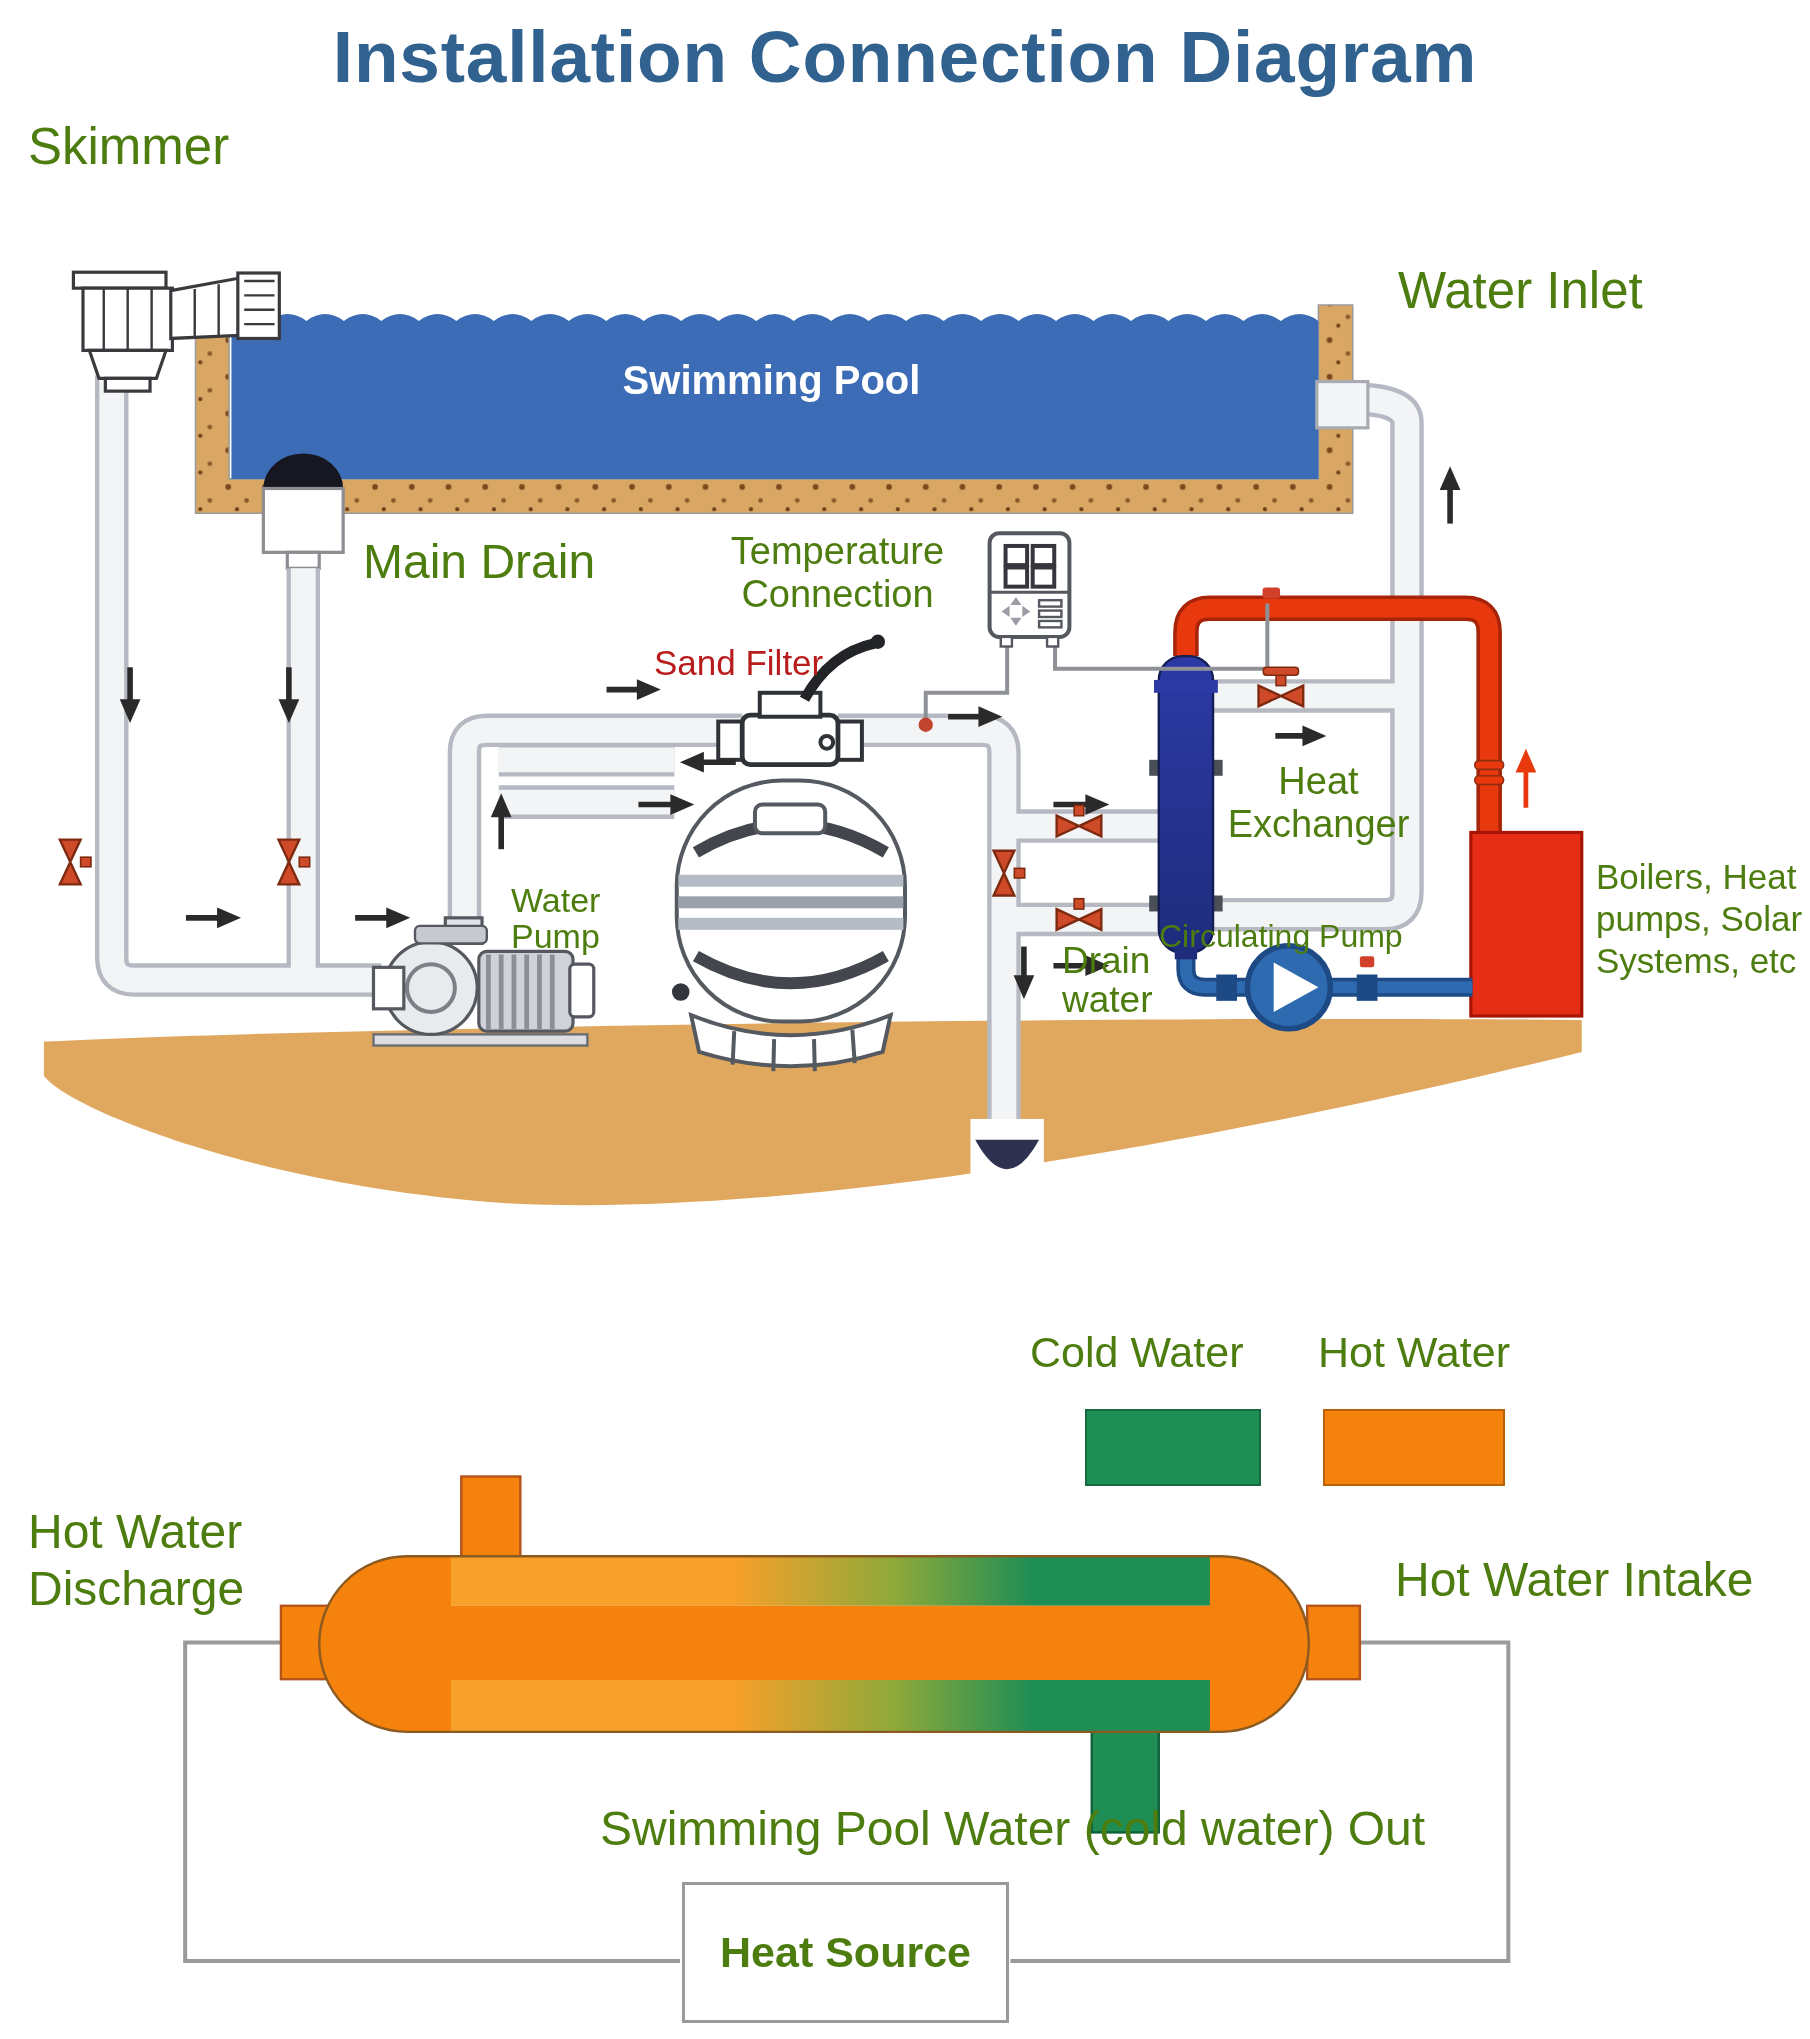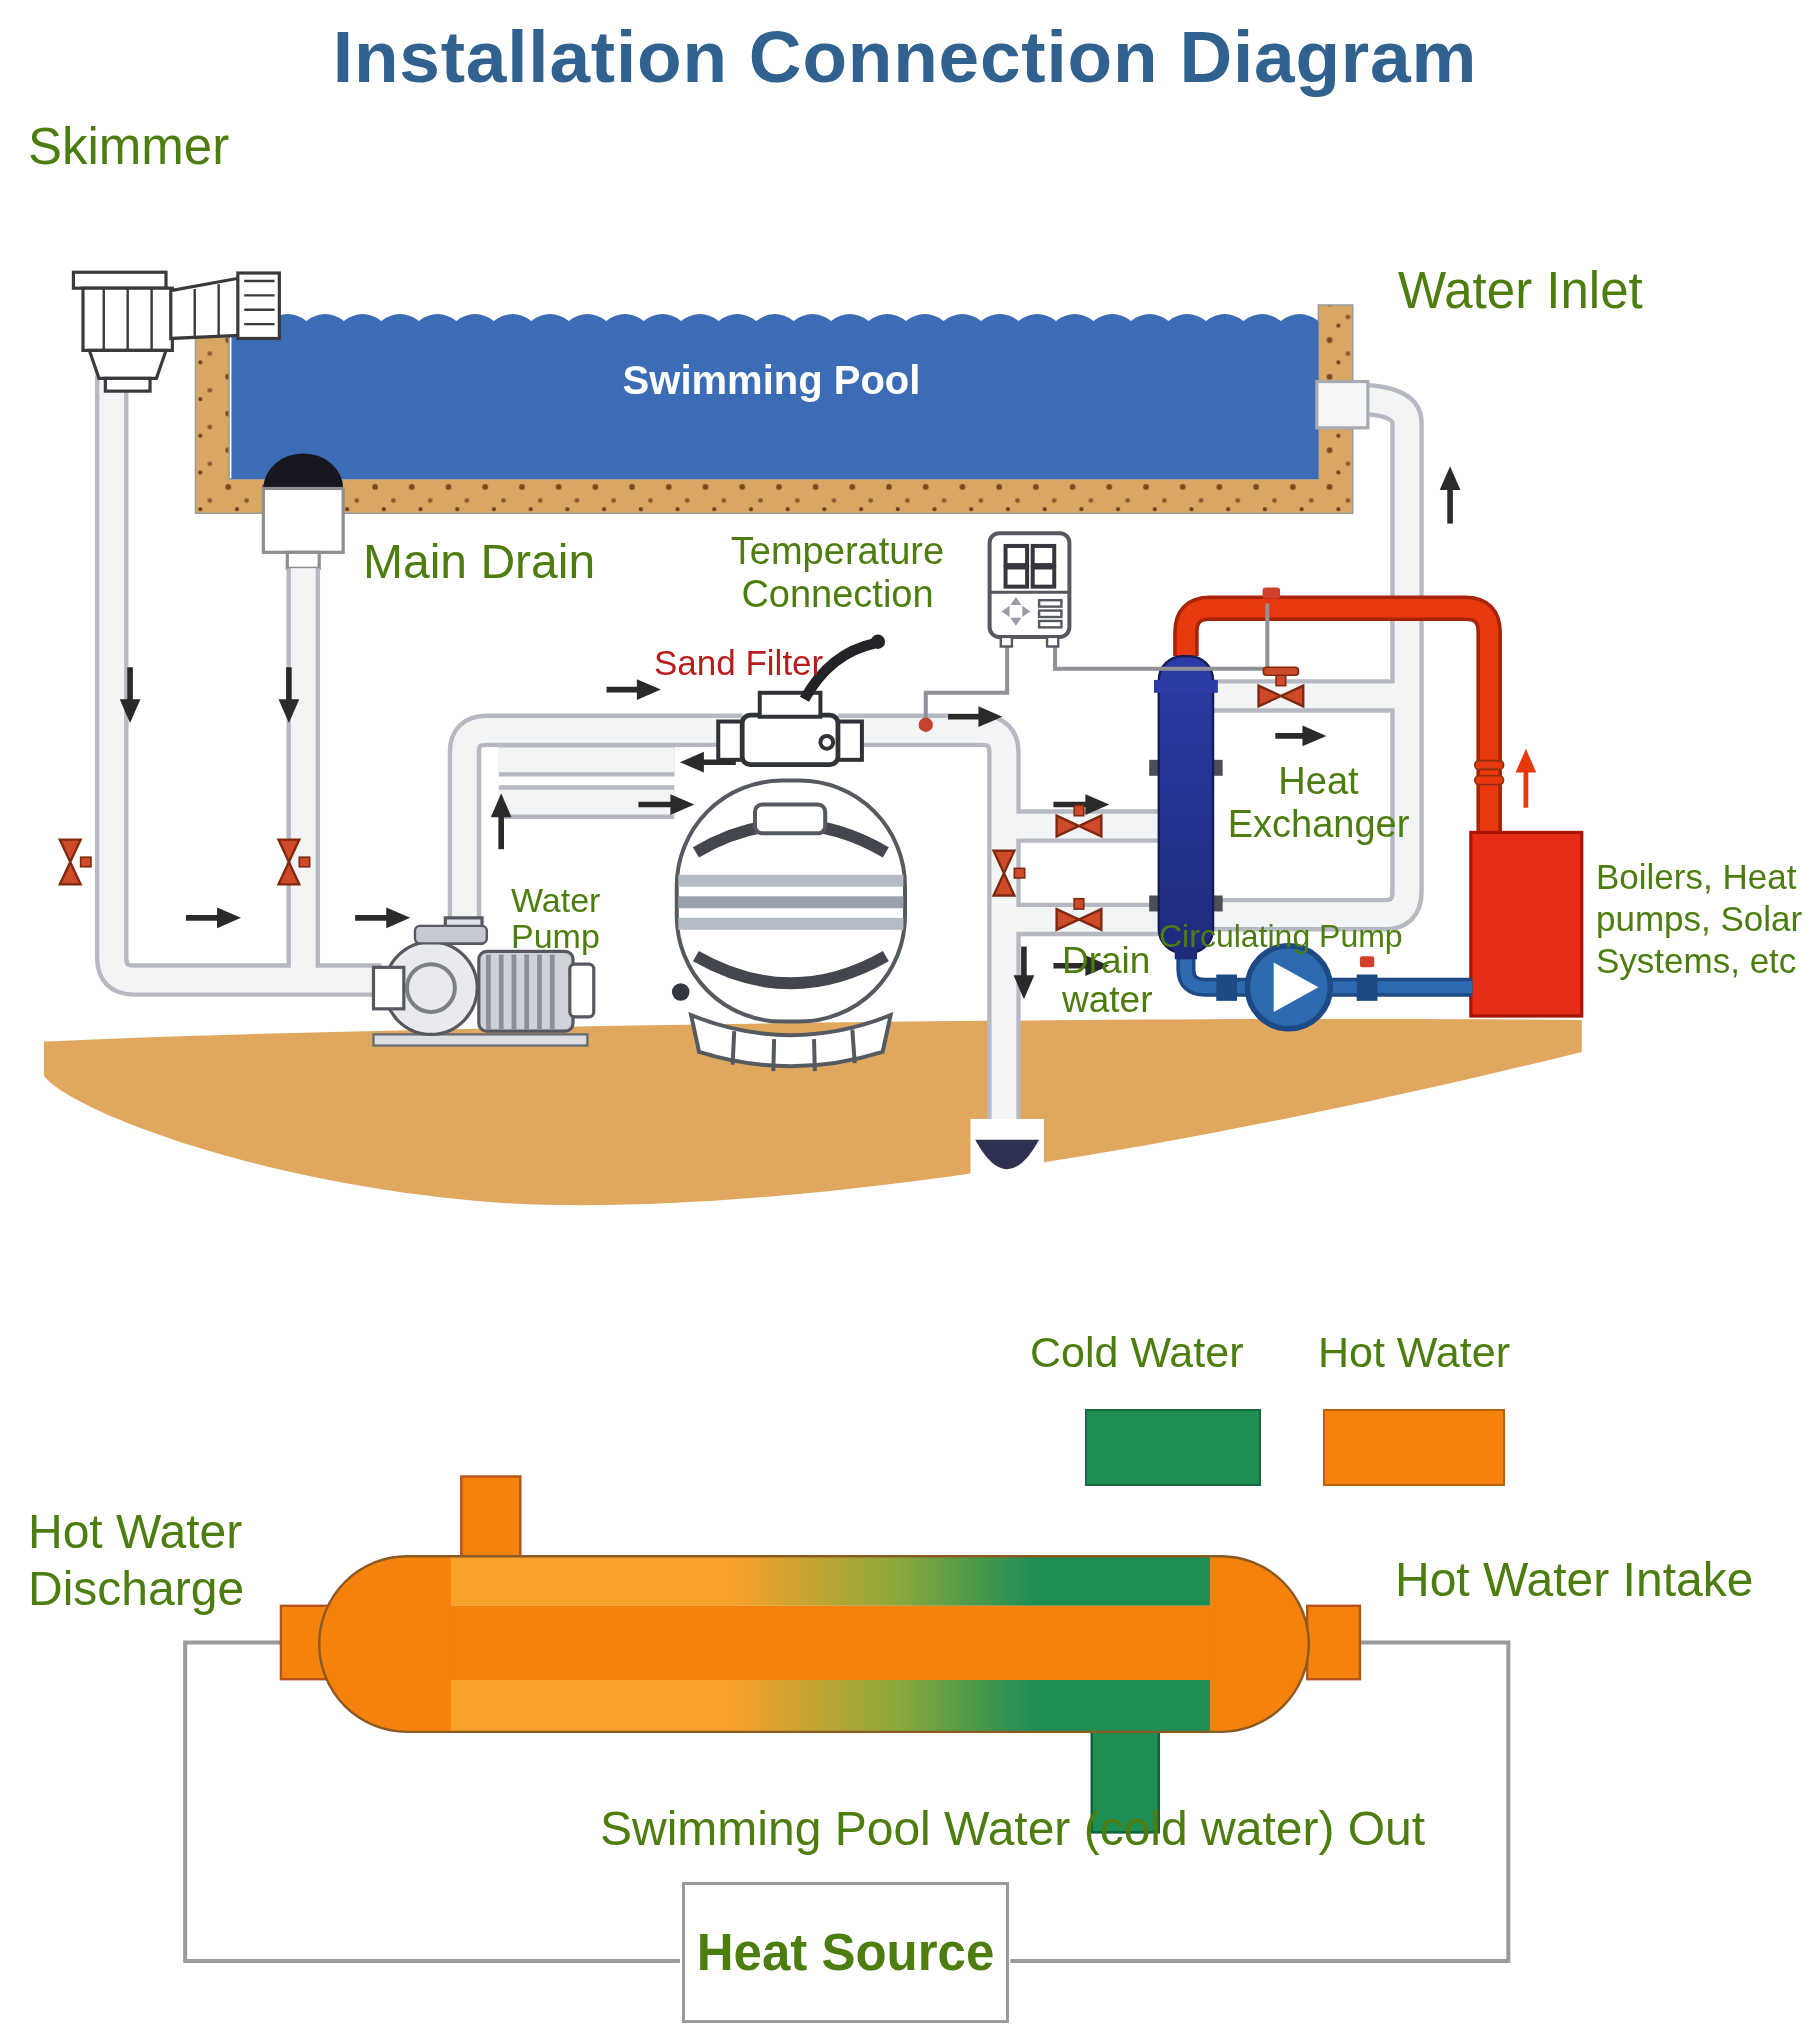--- a/index.html
+++ b/index.html
@@ -278,16 +278,16 @@
   <div class="lbl" style="left:1318px;top:1328px;font-size:43px;">Hot Water</div>
   <div class="swatch" style="left: 1085px; top: 1409px; width: 176px; height: 77px; background: rgb(31, 142, 85);"></div>
   <div class="swatch" style="left: 1323px; top: 1409px; width: 182px; height: 77px; background: rgb(245, 130, 13);"></div>
 
   <div class="lbl" style="left:28px;top:1504px;font-size:48px;line-height:1.18;">Hot Water
 Discharge</div>
   <div class="lbl" style="left:1347px;top:1553px;font-size:48px;margin-left:48px;">Hot Water Intake</div>
   <div class="lbl" style="left:600px;top:1802px;font-size:48px;">Swimming Pool Water (cold water) Out</div>
 
   <div id="heat-source-box">
-    <span class="lbl" style="position:static;font-size:51px;font-weight:600;">Heat Source</span>
+    <span class="lbl" style="position:static;font-size:43px;font-weight:600;">Heat Source</span>
   </div>
 </div>
 
 
 </body></html>

